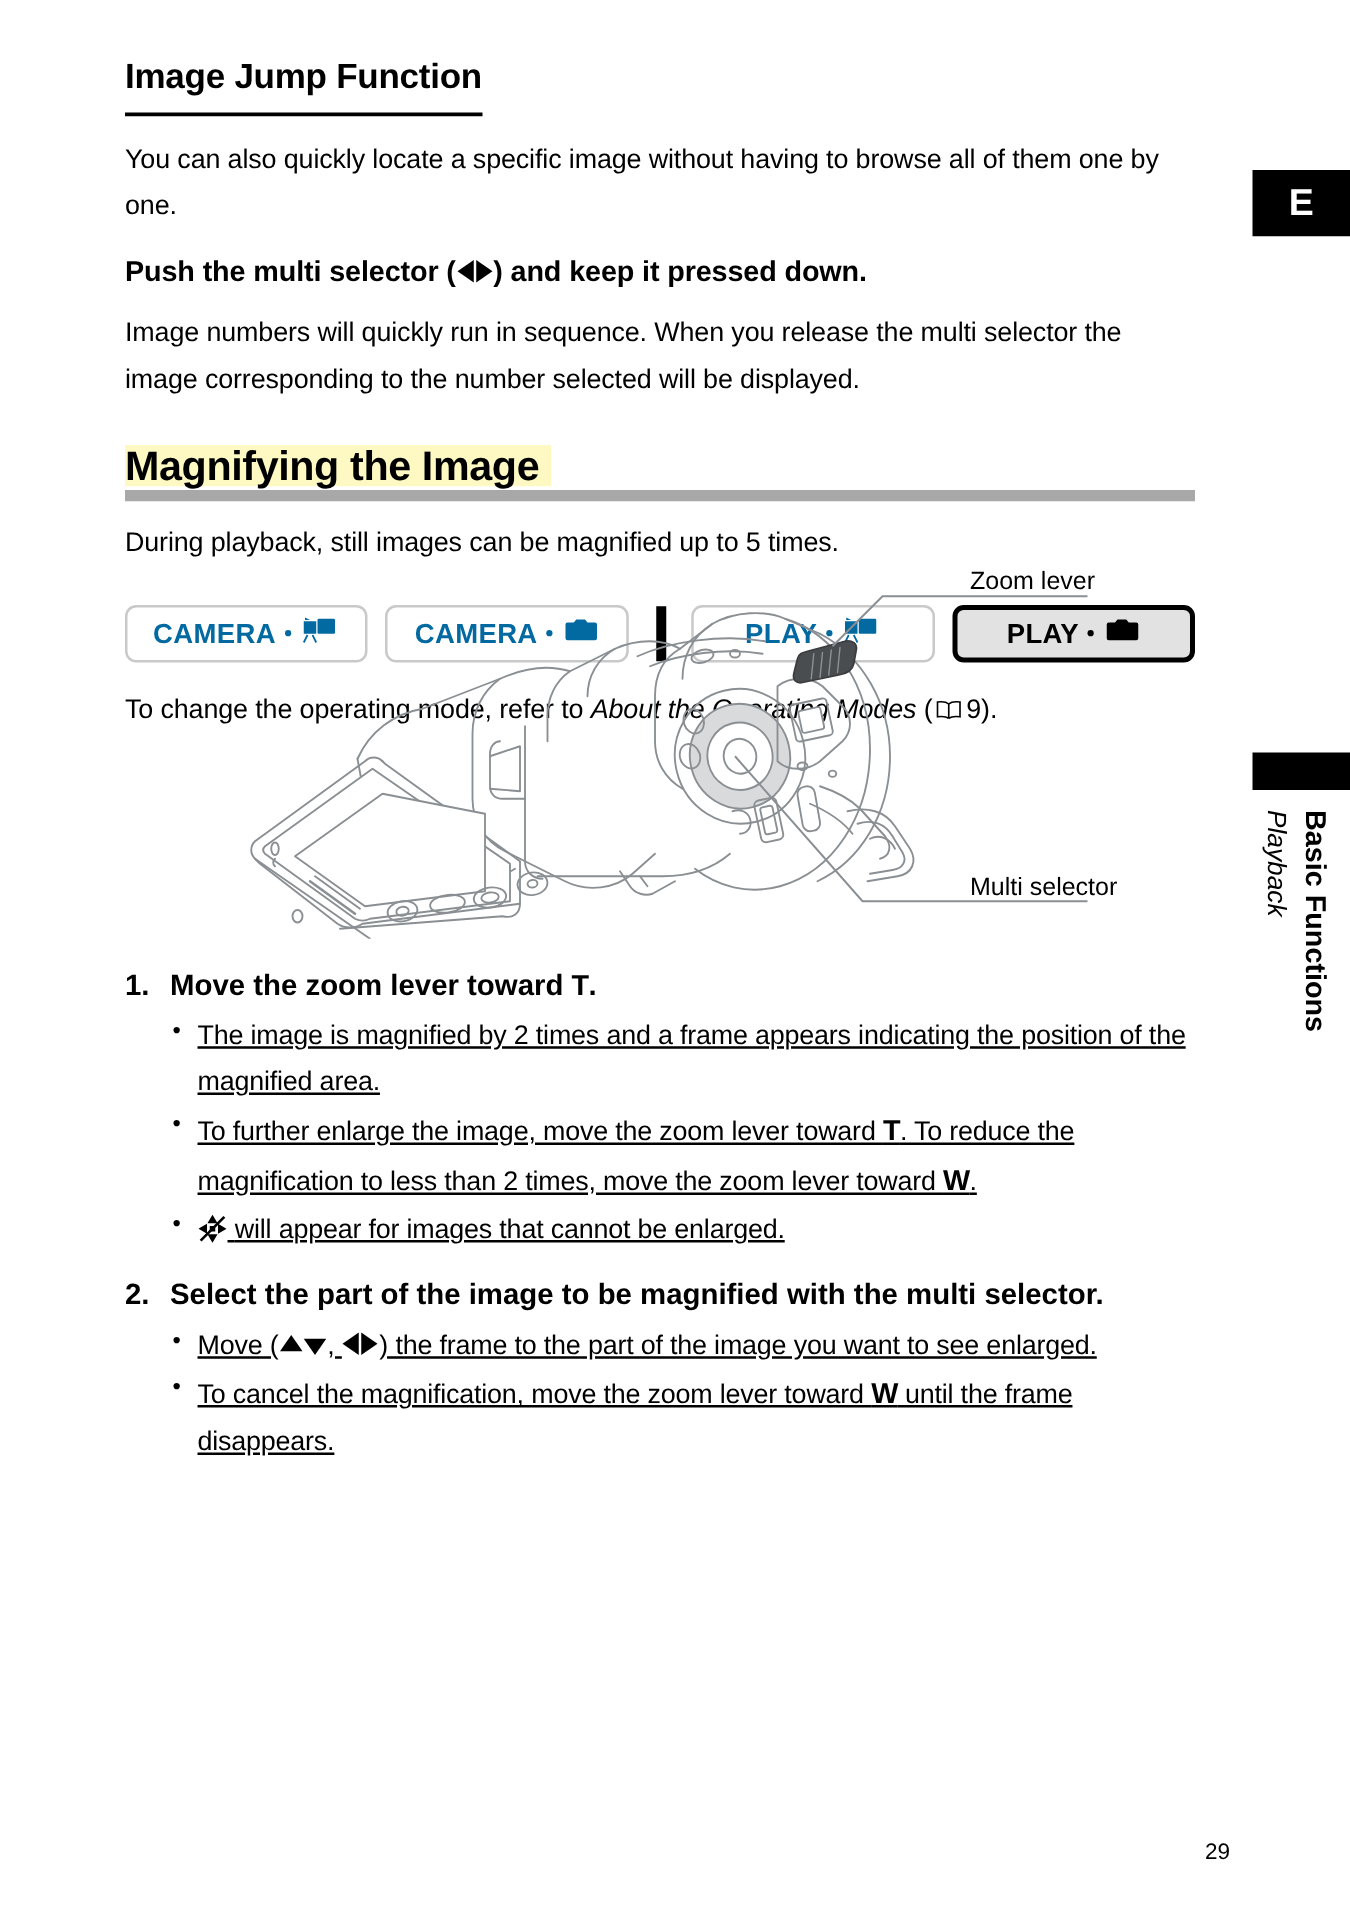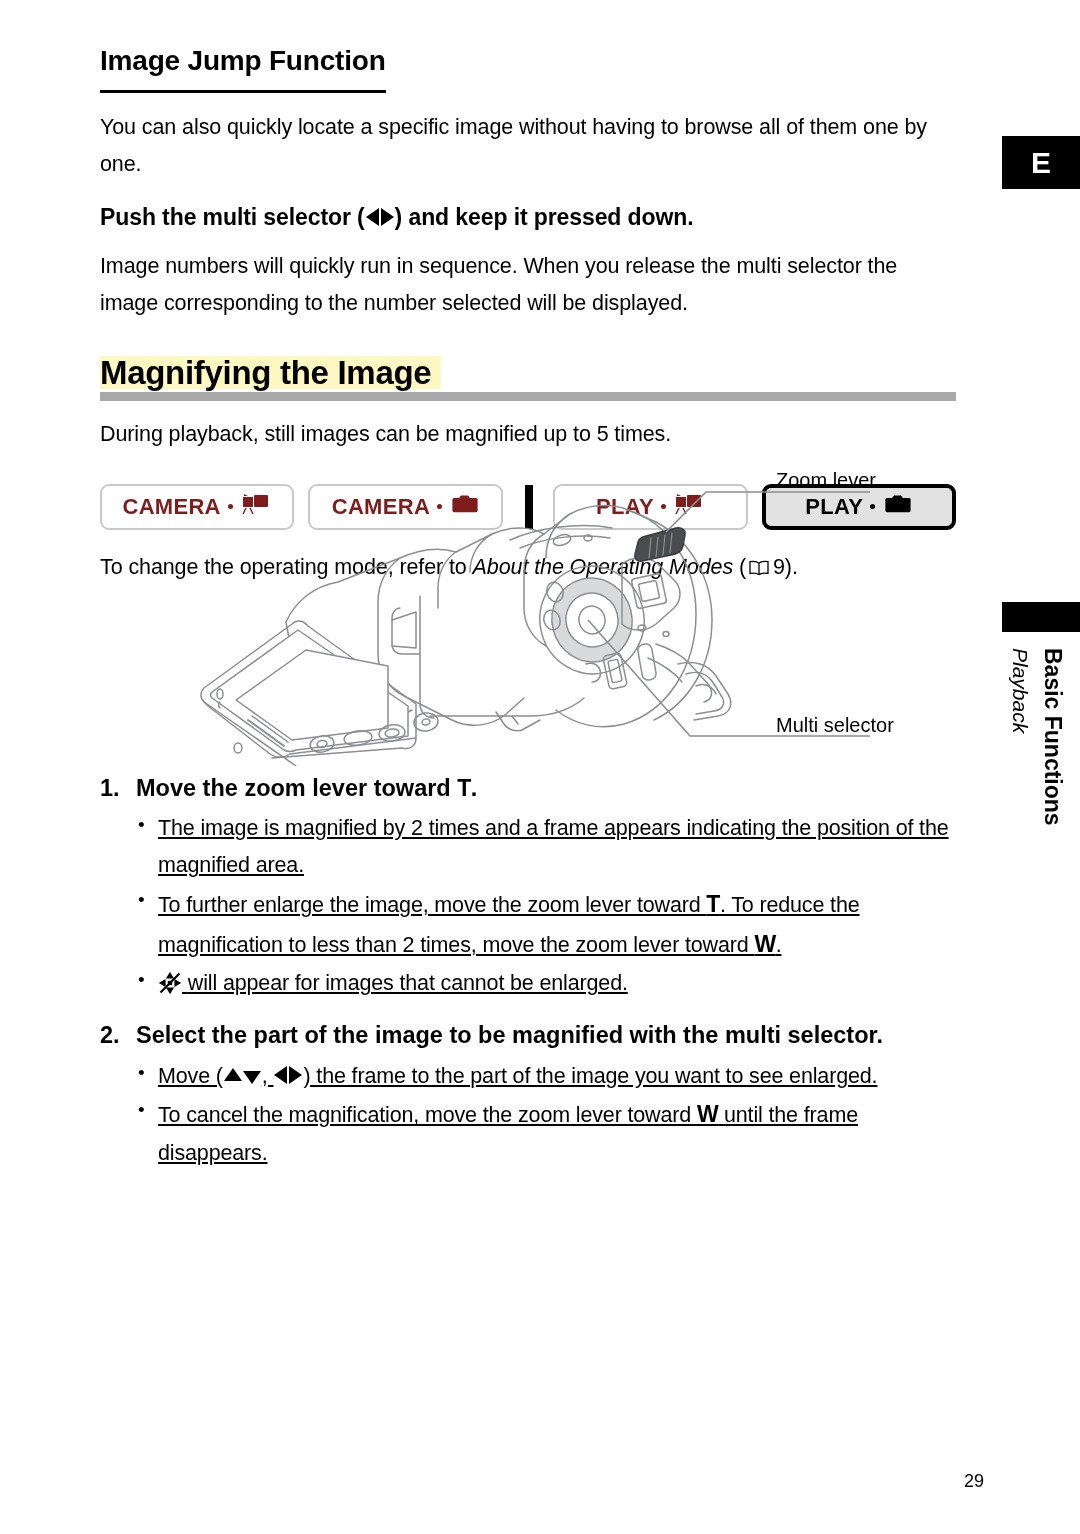--- a/index.html
+++ b/index.html
@@ -142,21 +142,21 @@
     justify-content: center;
     box-sizing: border-box;
     font-weight: bold;
     letter-spacing: 0.3px;
     font-size: 22px;
     font-family: "Liberation Sans Narrow", "Liberation Sans", sans-serif;
   }
   .badge.off {
     width: 200px;
     border: 2px solid #c9c9c9;
-    color: #7f1d1d;
+    color: #0369a1;
     background: #ffffff;
   }
   .badge.on {
     width: 200px;
     border: 4px solid #000000;
     color: #000000;
     background: #e2e2e2;
   }
   .badge + .badge { margin-left: 14px; }
   .badge-sep {
@@ -176,21 +176,21 @@
   .ic {
     display: inline-block;
     vertical-align: -4px;
     margin-left: 2px;
   }
 
   
   .illus {
     position: absolute;
     left: 100px;
-    top: 448px;
+    top: 433px;
     width: 880px;
     height: 318px;
   }
   .calloutlabel {
     position: absolute;
     font-size: 20px;
     line-height: 1.2;
     color: #000;
     white-space: nowrap;
   }

